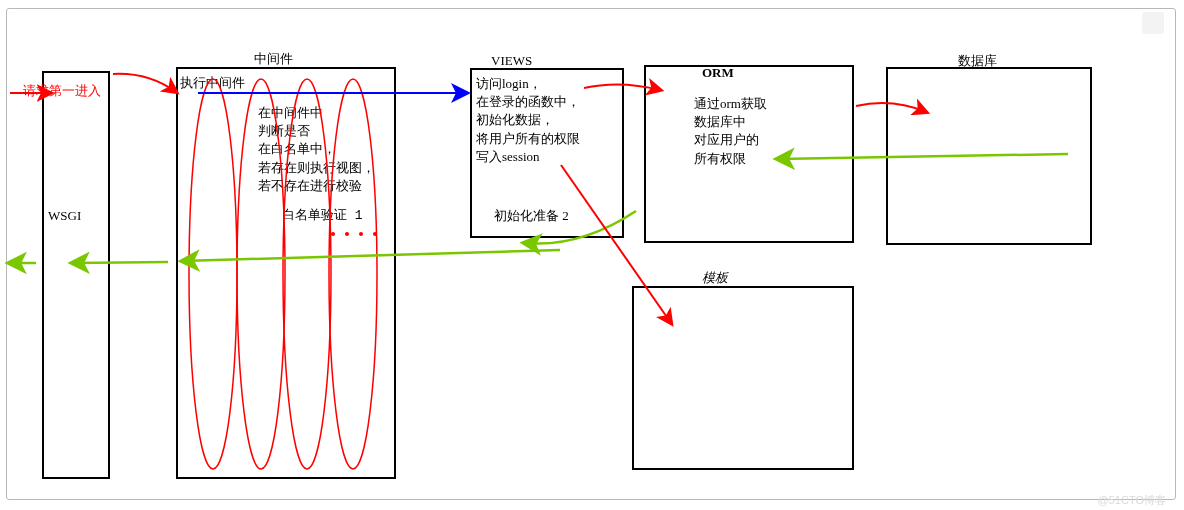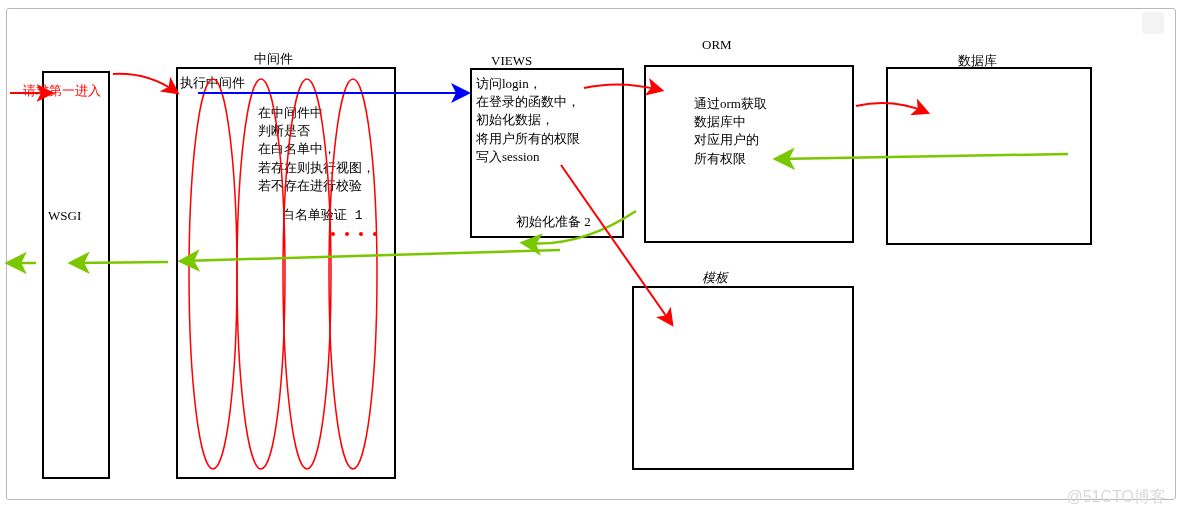--- a/index.html
+++ b/index.html
@@ -48,21 +48,21 @@
     top: 0;
     width: 1184px;
     height: 510px;
     pointer-events: none;
   }
   .watermark {
     position: absolute;
     right: 18px;
     bottom: 2px;
     color: #d9d9d9;
-    font-size: 16px;
+    font-size: 11px;
     font-family: Arial, sans-serif;
   }
   .corner-btn {
     position: absolute;
     right: 20px;
     top: 12px;
     width: 22px;
     height: 22px;
     background: #f3f3f3;
     border-radius: 3px;
@@ -93,24 +93,24 @@
 <div class="red-dot" style="left:359px; top:232px;"></div>
 <div class="red-dot" style="left:373px; top:232px;"></div>
 
 <div class="box" style="left:470px; top:68px; width:150px; height:166px;"></div>
 <div class="label" style="left:491px; top:52px;">VIEWS</div>
 <div class="label central" style="left:476px; top:75px;">访问login，
 在登录的函数中，
 初始化数据，
 将用户所有的权限
 写入session</div>
-<div class="label" style="left:494px; top:213px;margin-left:22px;">初始化准备 2</div>
+<div class="label" style="left:494px; top:207px;">初始化准备 2</div>
 
 <div class="box" style="left:644px; top:65px; width:206px; height:174px;"></div>
-<div class="label" style="left:702px; top:36px;">ORM</div>
+<div class="label" style="left:702px; top:64px;font-weight:bold;">ORM</div>
 <div class="label central" style="left:694px; top:95px;">通过orm获取
 数据库中
 对应用户的
 所有权限</div>
 
 <div class="box" style="left:886px; top:67px; width:202px; height:174px;"></div>
 <div class="label" style="left:958px; top:52px;">数据库</div>
 
 <div class="box" style="left:632px; top:286px; width:218px; height:180px;"></div>
 <div class="label" style="left:702px; top:269px;font-style:italic;">模板</div>

